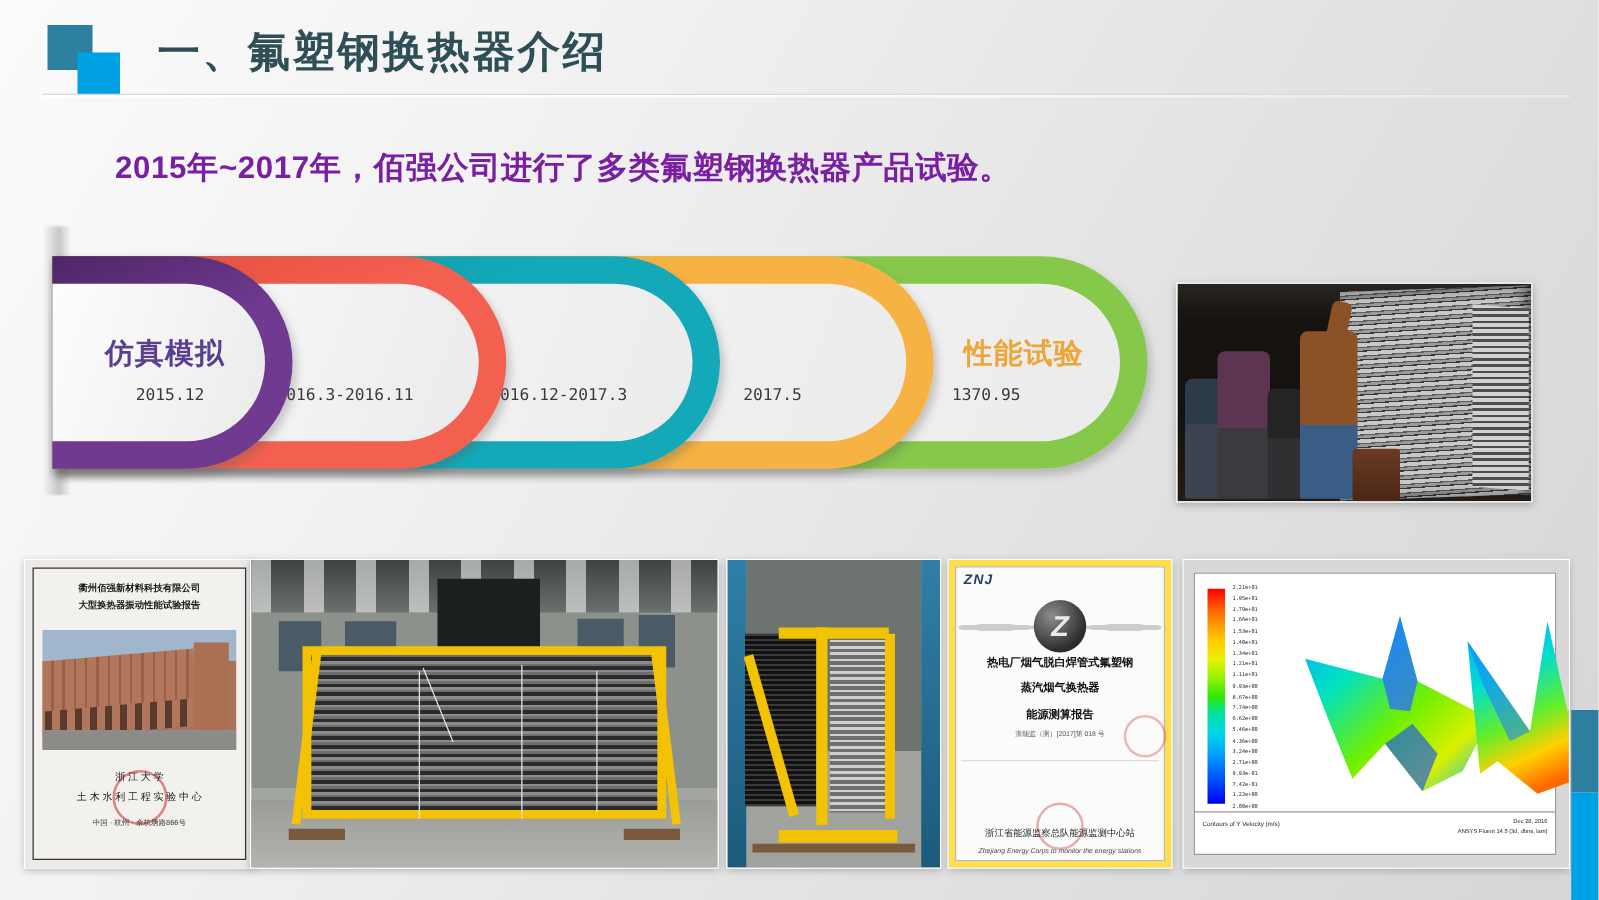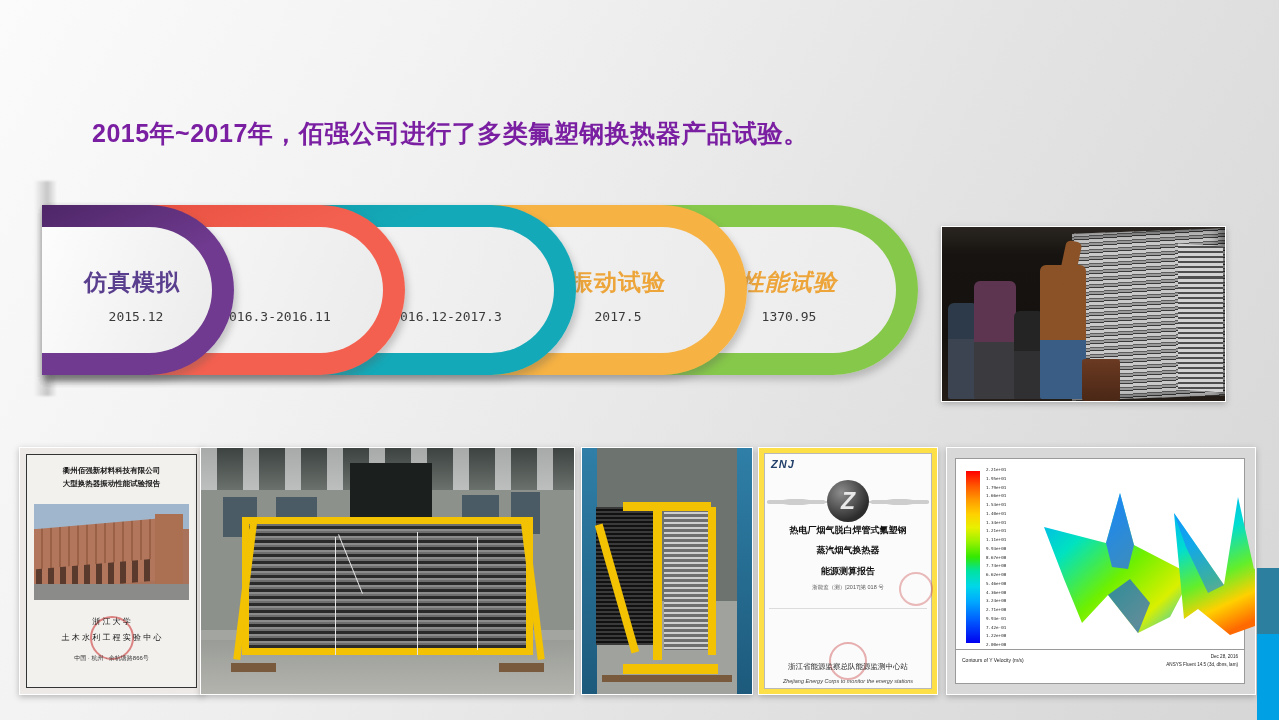--- a/index.html
+++ b/index.html
@@ -255,38 +255,43 @@
   
   .edge-accent { position:absolute; right:0; width:22px; }
   .edge-accent.top  { top:568px; height:66px; background:#2d7fa0; }
   .edge-accent.bot  { top:634px; height:86px; background:#00a0e4; }
 </style>
 </head>
 <body>
 
 <div class="slide">
 
+  <div class="header">
+    <span class="logo-sq dark" style="background: rgb(44, 127, 158);"></span>
+    <span class="logo-sq light" style="background: rgb(0, 160, 228);"></span>
+    <div class="page-title" style="color: rgb(47, 79, 87);">一、氟塑钢换热器介绍</div>
+    <div class="title-rule"></div>
+  </div>
 
   <div class="subtitle" style="color: rgb(122, 31, 162);">2015年~2017年，佰强公司进行了多类氟塑钢换热器产品试验。</div>
 
   <div class="timeline">
     <div class="tl-shadow-left"></div>
     <div id="tl-stages">
         <div class="tl-stage" style="left: 0px; width: 876px; z-index: 6;">
           <div class="u-outer" style="width: 876px; background: linear-gradient(155deg, rgb(111, 176, 58) 0%, rgb(134, 200, 74) 45%, rgb(134, 200, 74) 100%);">
             <div class="u-inner" style="width: 854px;"></div>
           </div>
-          <div class="stage-label" style="left: 659px; width: 176px; color: rgb(237, 165, 58); font-style: italic;">性能试验</div>
+          <div class="stage-label" style="left: 689px; width: 176px; color: rgb(237, 165, 58);">性能试验</div>
           <div class="stage-date" style="left: 659px; width: 176px;">1370.95</div>
         </div>
         <div class="tl-stage" style="left: 0px; width: 705px; z-index: 7;">
           <div class="u-outer" style="width: 705px; background: linear-gradient(155deg, rgb(224, 156, 44) 0%, rgb(246, 178, 67) 45%, rgb(246, 178, 67) 100%);">
             <div class="u-inner" style="width: 683px;"></div>
           </div>
-          <div class="stage-label" style="left: 488px; width: 176px; color: rgb(237, 165, 58);">振动试验</div>
           <div class="stage-date" style="left: 488px; width: 176px;">2017.5</div>
         </div>
         <div class="tl-stage" style="left: 0px; width: 534px; z-index: 8;">
           <div class="u-outer" style="width: 534px; background: linear-gradient(155deg, rgb(13, 142, 156) 0%, rgb(20, 169, 184) 45%, rgb(20, 169, 184) 100%);">
             <div class="u-inner" style="width: 512px;"></div>
           </div>
           <div class="stage-date" style="left: 317px; width: 176px;">2016.12-2017.3</div>
         </div>
         <div class="tl-stage" style="left: 0px; width: 363px; z-index: 9;">
           <div class="u-outer" style="width: 363px; background: linear-gradient(155deg, rgb(224, 74, 58) 0%, rgb(244, 96, 79) 45%, rgb(244, 96, 79) 100%);">

